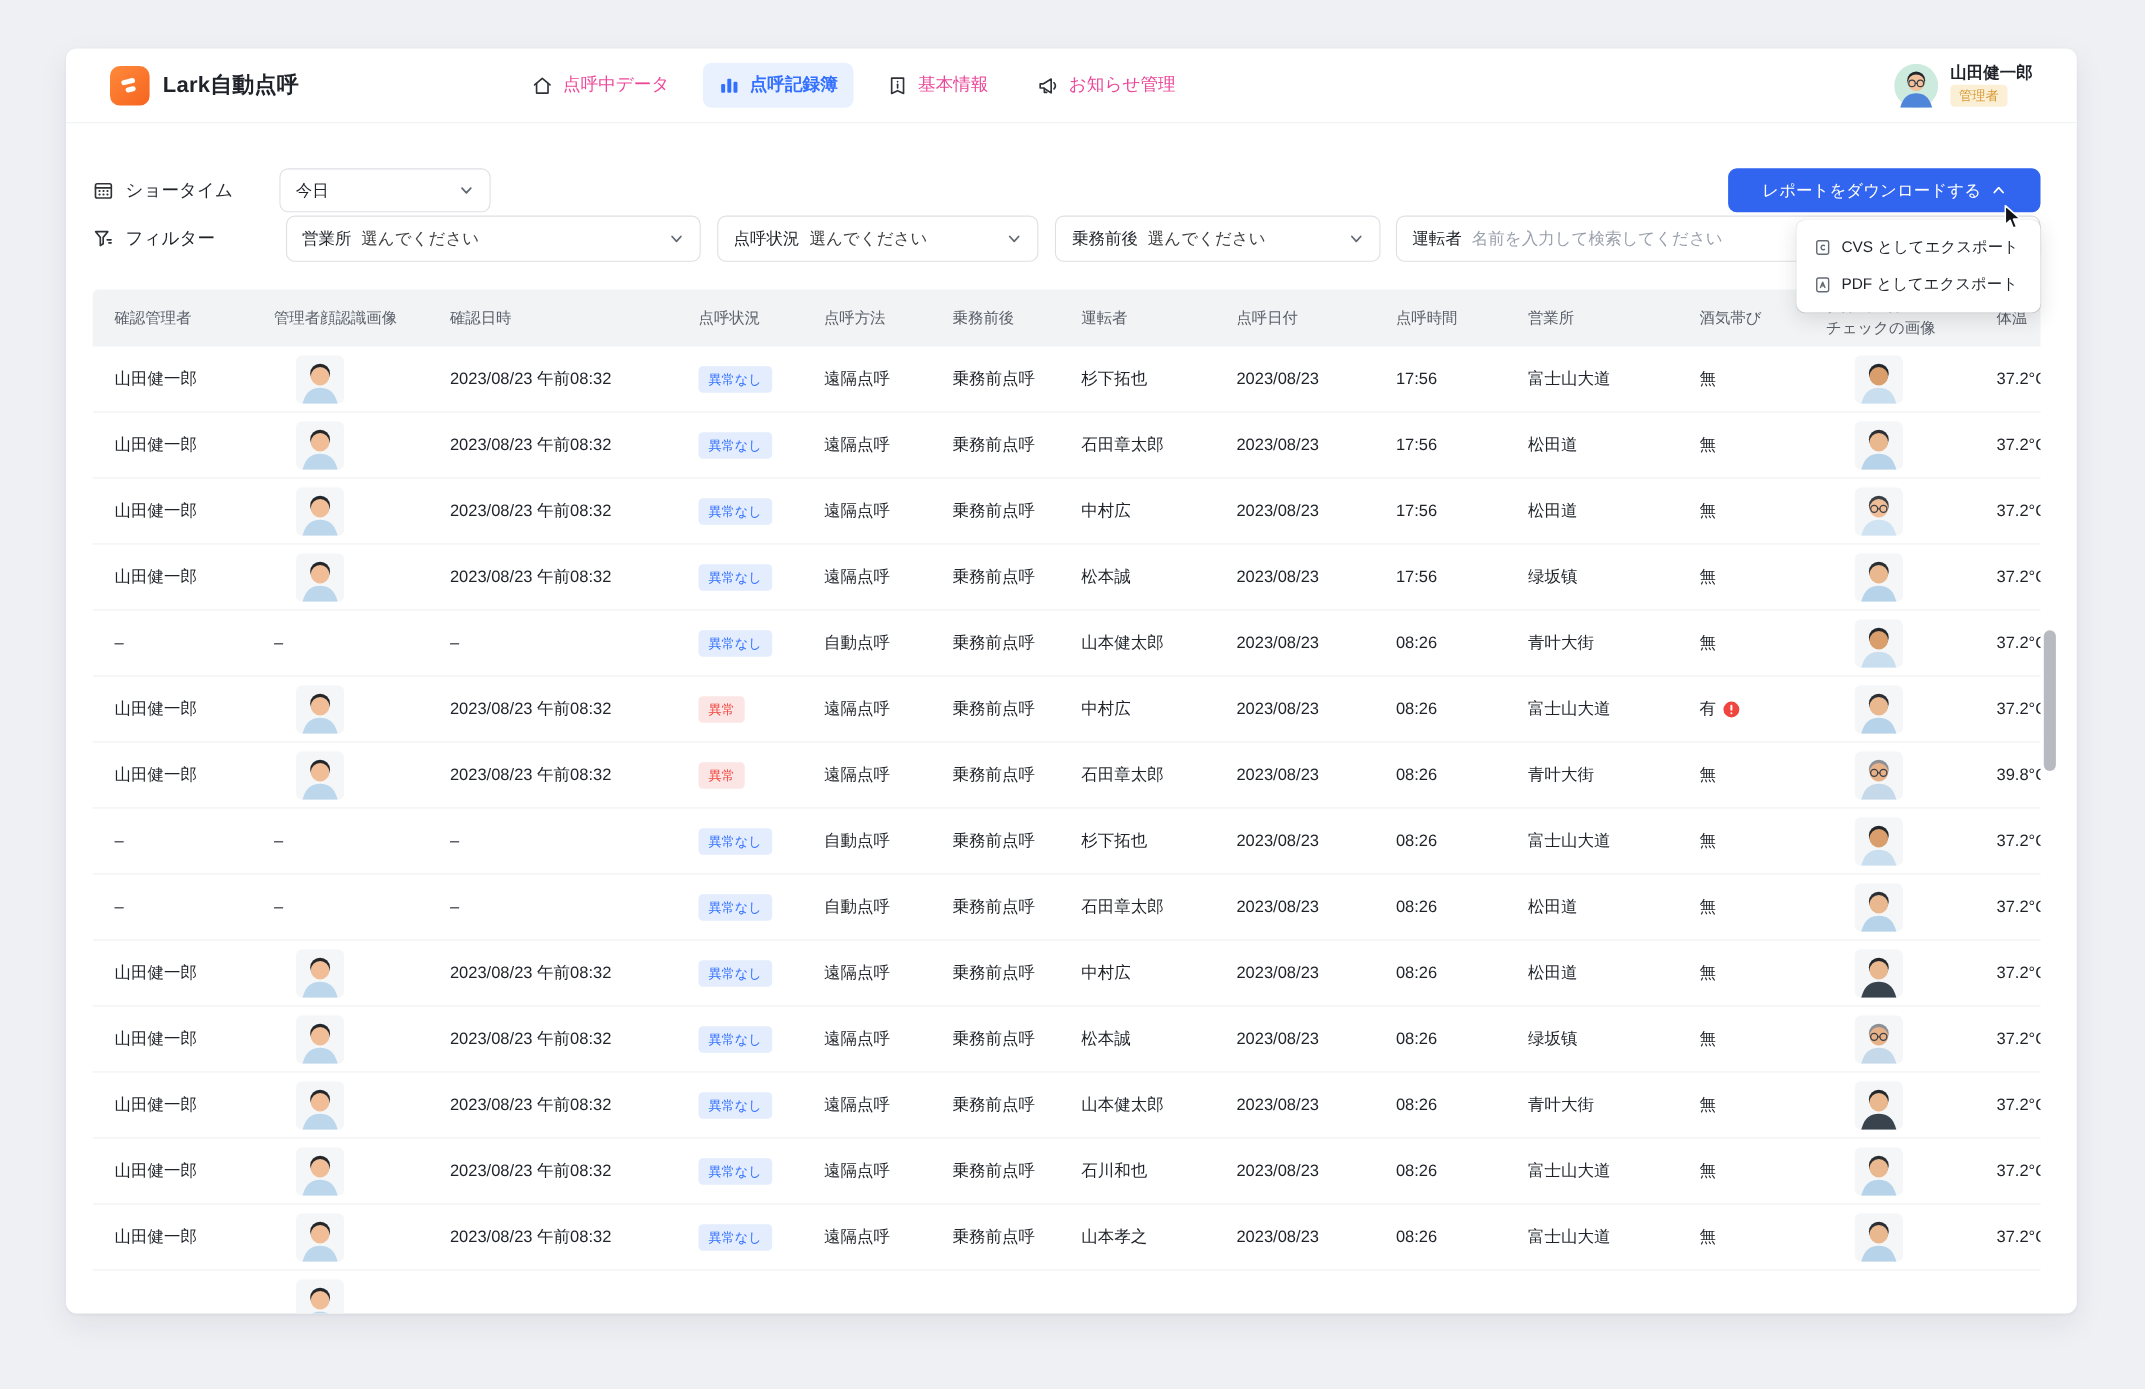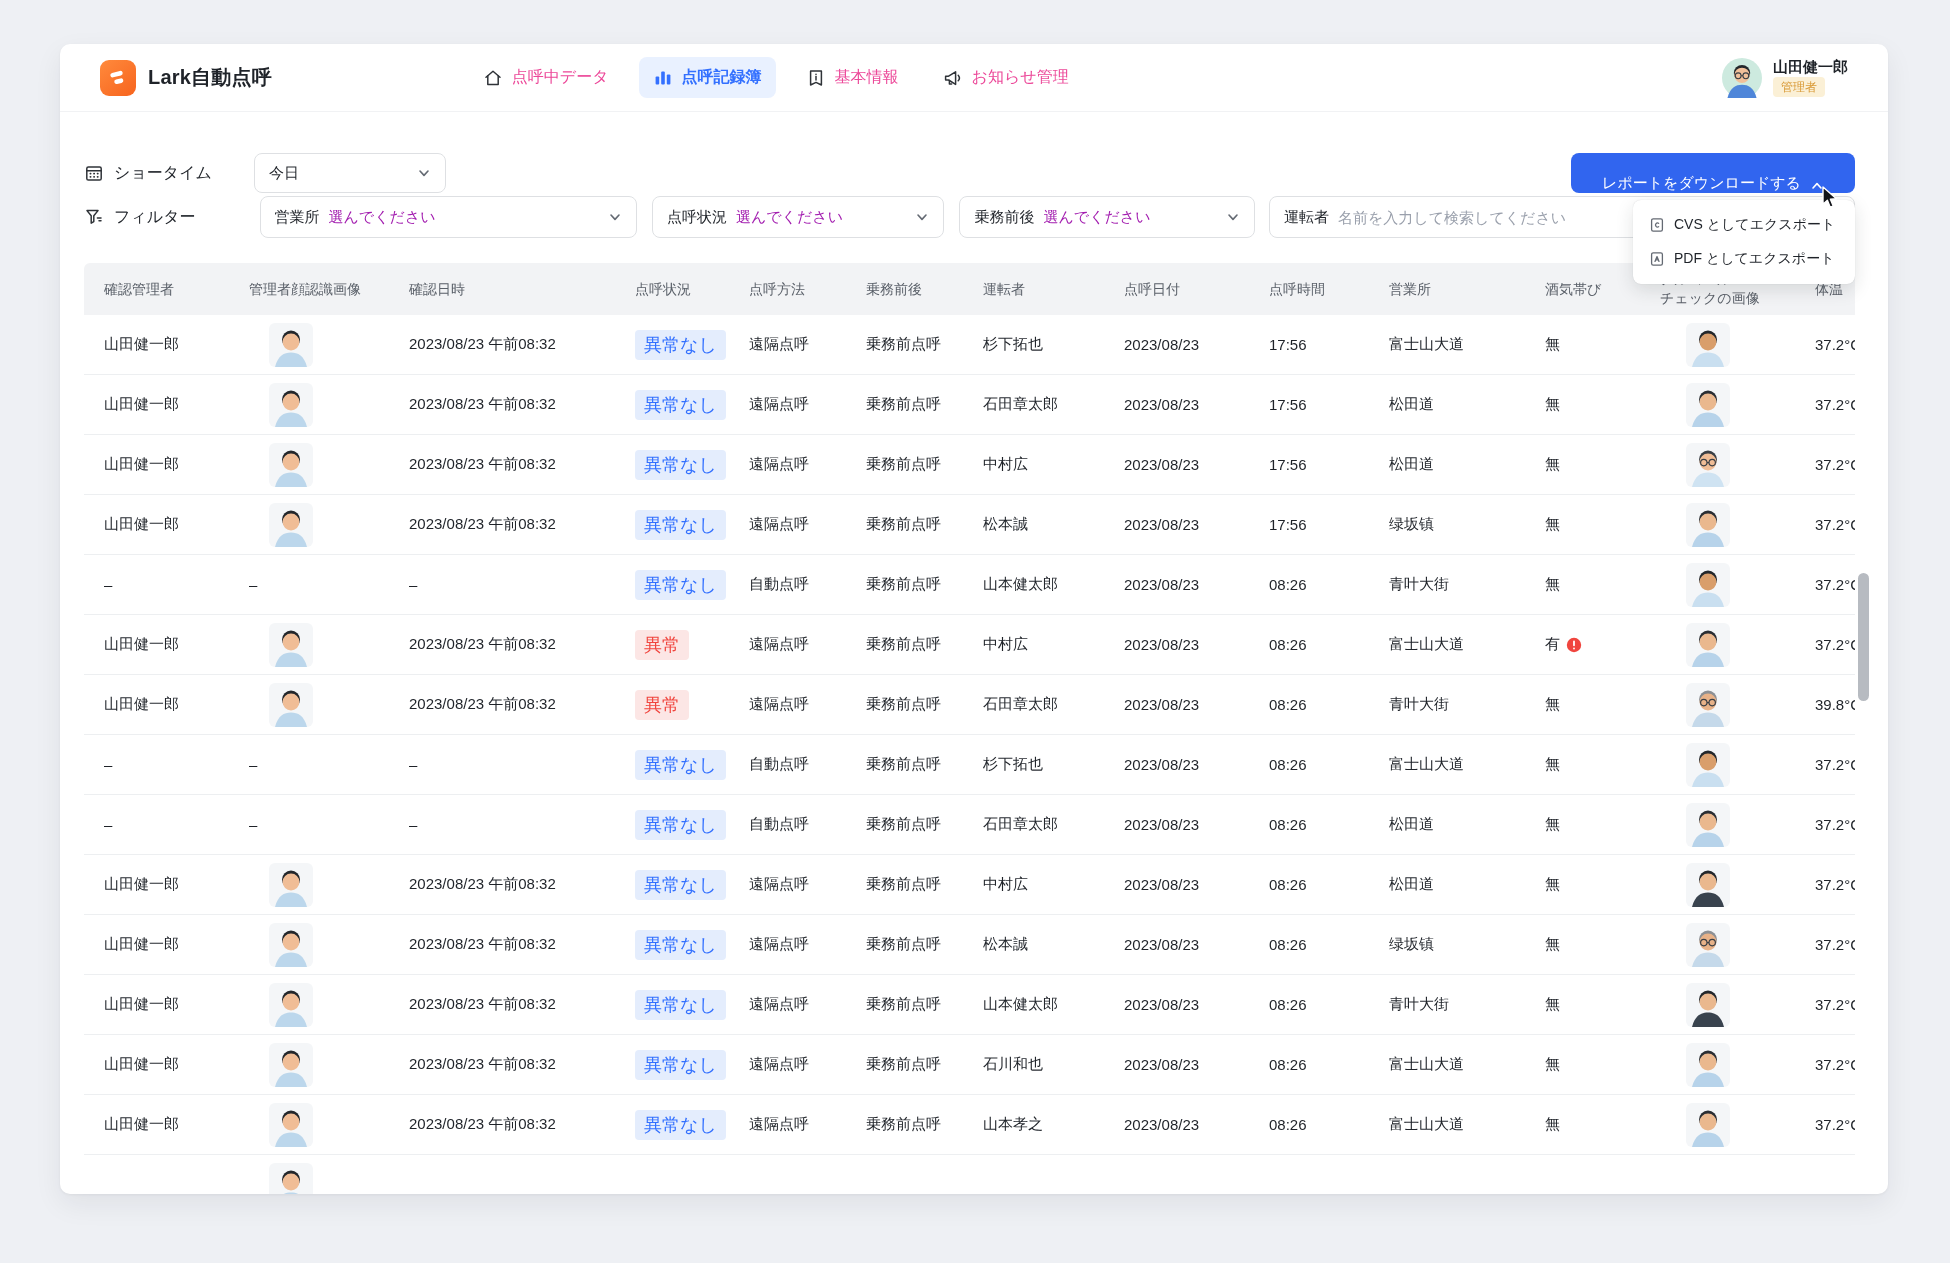--- a/index.html
+++ b/index.html
@@ -29,52 +29,52 @@
   
   .content { padding:0 33px 0 24px; }
   .trow { display:flex; align-items:center; position:relative; }
   .trow1 { margin-top:41px; height:40px; }
   .trow2 { margin-top:3px; height:42px; }
   .field-label { display:flex; align-items:center; gap:10px; font-size:16px; color:#1f2329; white-space:nowrap; }
   .field-label .ficon { width:20px; height:20px; }
   .ctl { height:40px; border:1px solid #dee0e3; border-radius:8px; background:#fff;
          display:flex; align-items:center; padding:0 14px; font-size:15px; white-space:nowrap; overflow:hidden; }
   .trow2 .ctl { height:42px; }
-  .ctl .ph { color:#a21caf; margin-left:9px; }
+  .ctl .ph { color:#404040; margin-left:9px; }
   .ctl .chev { margin-left:auto; flex-shrink:0; }
   .showtime { width:192px; margin-left:42px; }
   .sel-office { width:378px; margin-left:64px; }
   .sel-status { width:293px; margin-left:15px; }
   .sel-phase  { width:296px; margin-left:15px; }
   .search-box { width:587px; margin-left:14px; }
   .search-box input { border:0; outline:0; flex:1; font-size:15px; margin-left:9px; font-family:inherit; color:#1f2329; background:transparent; }
   .search-box input::placeholder { color:#9aa0ac; }
 
   .dl-wrap { margin-left:auto; position:relative; }
   .dl-btn { width:284px; height:40px; background:#3165ef; color:#fff; border:0; border-radius:8px;
-            font-size:15px; font-family:inherit; display:flex; align-items:flex-end; justify-content:center; gap:9px; cursor:pointer; }
+            font-size:15px; font-family:inherit; display:flex; align-items:center; justify-content:center; gap:9px; cursor:pointer; }
   .export-menu { position:absolute; top:47px; right:0; width:222px; background:#fff; border-radius:8px;
                  box-shadow:0 0 1px rgba(31,35,41,.18), 0 6px 18px rgba(31,35,41,.13); padding:8px 0; z-index:40; }
   .menu-item { display:flex; align-items:center; gap:9px; padding:8px 16px; font-size:14px; color:#1f2329; cursor:pointer; }
 
   
   .table-wrap { margin-top:25px; width:1771px; overflow:hidden; }
   .tbl { width:1787px; }
   .thead { display:flex; align-items:center; height:52px; background:#f2f3f5; border-radius:6px 6px 0 0; }
   .th { font-size:14px; color:#5a6069; white-space:pre-line; line-height:19px; }
   .tr { display:flex; align-items:center; height:60px; border-bottom:1px solid #edeff1; }
   .tr.partial { border-bottom:0; }
   .td { font-size:15px; color:#1f2329; white-space:nowrap; }
   .c0{width:145px;padding-left:20px;} .c1{width:160px;padding-left:20px;} .c2{width:230px;padding-left:20px;}
   .c3{width:110px;padding-left:16px;} .c4{width:117px;padding-left:20px;} .c5{width:117px;padding-left:20px;}
   .c6{width:145px;padding-left:20px;} .c7{width:143px;padding-left:16px;} .c8{width:130px;padding-left:18px;}
   .c9{width:140px;padding-left:8px;}  .c10{width:115px;padding-left:24px;} .c11{width:145px;padding-left:24px;}
   .c12{width:90px;padding-left:34px;}
   .c0,.c1,.c2,.c3,.c4,.c5,.c6,.c7,.c8,.c9,.c10,.c11,.c12 { flex-shrink:0; }
-  .badge { display:inline-block; font-size:18px; line-height:1; padding:6px 9px; border-radius:4px; }
+  .badge { display:inline-block; font-size:12px; line-height:1; padding:6px 9px; border-radius:4px; }
   .badge.ok { background:#e4edfd; color:#3370ff; }
   .badge.error { background:#fce6e5; color:#f0453e; }
   .avatar-sq { width:44px; height:44px; display:block; }
   .td.img-cell { display:flex; align-items:center; }
   .mgr-av { margin-left:20px; } .chk-av { margin-left:26px; }
   .alc { display:flex; align-items:center; gap:6px; }
 
   
   .scroll-thumb { position:absolute; right:19px; top:529px; width:11px; height:128px; border-radius:6px; background:#b7bbc1; }
   .cursor { position:absolute; left:1821px; top:186px; z-index:60; }

